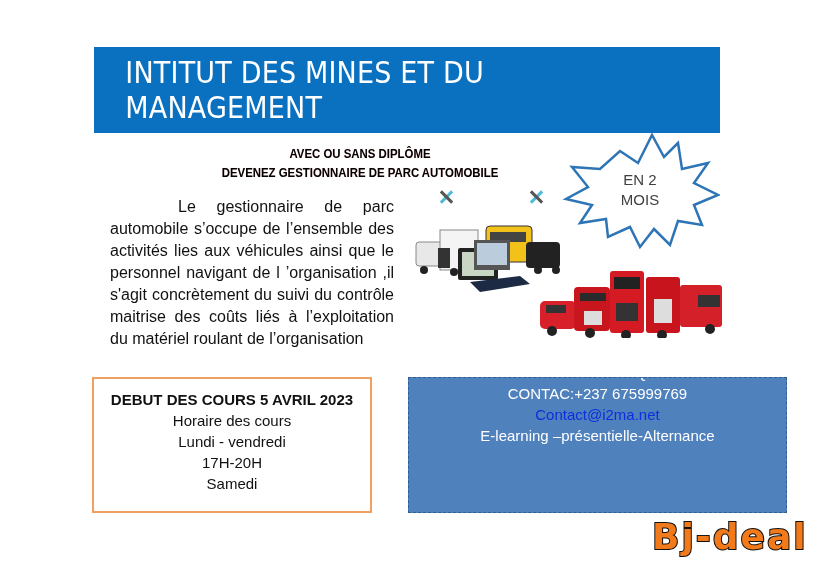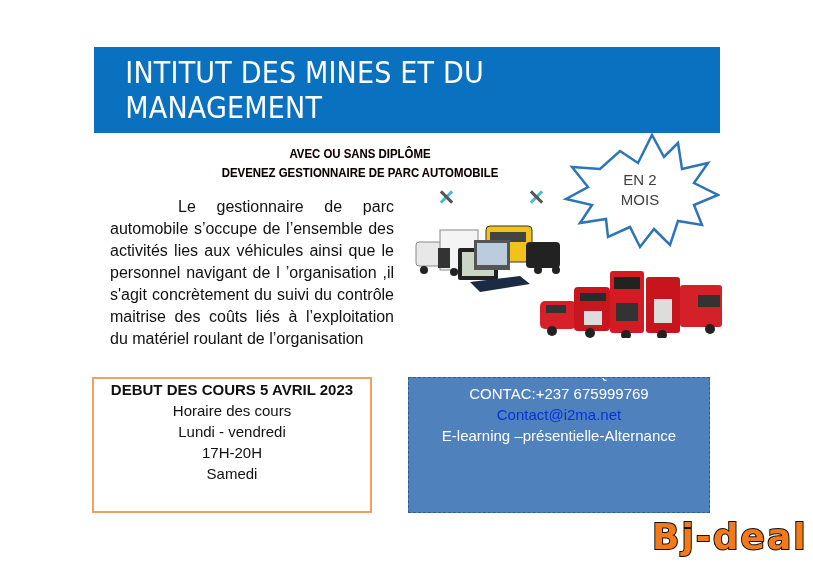--- a/index.html
+++ b/index.html
@@ -10,23 +10,23 @@
   .headline div{transform:scaleX(0.95);}
   .tool{position:absolute;width:14px;height:16px;}
   .tool::before{content:"";position:absolute;left:6px;top:0;width:3px;height:16px;background:#4fb9d8;transform:rotate(45deg);}
   .tool::after{content:"";position:absolute;left:6px;top:0;width:3px;height:16px;background:#555;transform:rotate(-45deg);}
   .star{position:absolute;left:560px;top:133px;width:160px;height:120px;}
   .star-text{position:absolute;left:600px;top:170px;width:80px;text-align:center;font-size:15px;line-height:20px;color:#404040;}
   .para{position:absolute;left:96px;top:196px;width:284px;font-size:16px;line-height:22px;color:#111;text-align:justify;margin-left:14px;}
   .para p{margin:0;text-indent:68px;}
   .img1{position:absolute;left:410px;top:222px;width:160px;height:75px;}
   .img2{position:absolute;left:538px;top:263px;width:196px;height:75px;}
-  .schedule{position:absolute;left:92px;top:377px;width:280px;height:136px;border:2px solid #f0a060;box-sizing:border-box;text-align:center;font-size:15px;line-height:21px;color:#111;padding-top:0;}
+  .schedule{position:absolute;left:92px;top:377px;width:280px;height:136px;border:2px solid #f0a060;box-sizing:border-box;text-align:center;font-size:15px;line-height:21px;color:#111;padding-top:10px;}
   .schedule .bold{font-weight:bold;}
-  .contact{position:absolute;left:408px;top:377px;width:302px;height:136px;background:#4f81bd;border:1px dashed #2f5f90;box-sizing:border-box;text-align:center;font-size:15px;line-height:21px;color:#ffffff;overflow:hidden;}
+  .contact{position:absolute;left:408px;top:377px;width:379px;height:136px;background:#4f81bd;border:1px dashed #2f5f90;box-sizing:border-box;text-align:center;font-size:15px;line-height:21px;color:#ffffff;overflow:hidden;}
   .contact .clip{margin-top:-16px;}
   .contact a{color:#0b2fdd;}
   .logo{position:absolute;left:652px;top:516px;font-family:"DejaVu Sans",sans-serif;font-weight:bold;font-size:36px;color:#f27a1a;letter-spacing:2px;-webkit-text-stroke:2px #111;paint-order:stroke fill;}
 </style>
 </head>
 <body>
 
 <div class="banner">
   <span>INTITUT DES MINES ET DU MANAGEMENT</span>
 </div>

